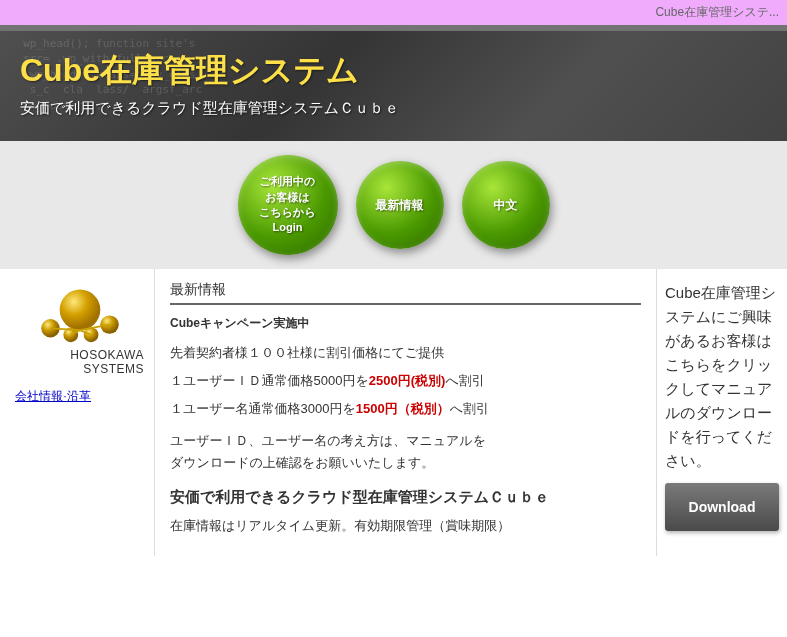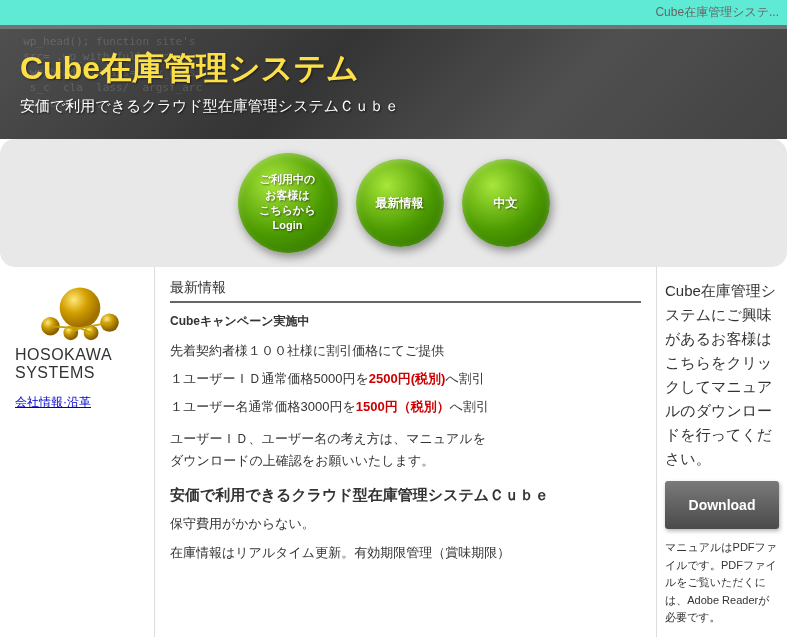--- a/index.html
+++ b/index.html
@@ -1,25 +1,25 @@
 <!DOCTYPE html>
 <html><head>
   <meta charset="utf-8">
   <style>
     * { margin: 0; padding: 0; box-sizing: border-box; }
     body { font-family: 'MS Gothic', 'Meiryo', sans-serif; font-size: 13px; background: #fff; width: 787px; min-height: 637px; overflow-x: hidden; }
 
     
     #top-bar {
-      background: #5eead4;
+      background: #f0abfc;
       text-align: right;
       padding: 4px 8px;
       font-size: 12px;
       color: #666;
-      border-bottom: 4px solid #737373;
+      border-bottom: 6px solid #737373;
     }
 
     
     #hero {
       position: relative;
       background: #3a3a3a;
       height: 110px;
       overflow: hidden;
     }
     #hero-bg {
@@ -58,21 +58,20 @@
     }
 
     
     #nav-bar {
       background: #e8e8e8;
       display: flex;
       align-items: center;
       justify-content: center;
       gap: 18px;
       padding: 14px 10px;
-      border-radius: 15px;
     }
     .nav-ball {
       width: 88px;
       height: 88px;
       border-radius: 50%;
       background: radial-gradient(circle at 35% 30%, #a8e63a, #4a9900 55%, #2d6600 100%);
       display: flex;
       align-items: center;
       justify-content: center;
       text-align: center;
@@ -109,23 +108,23 @@
       flex-direction: column;
       align-items: center;
       margin-bottom: 12px;
     }
     #logo-circles {
       width: 100px;
       height: 60px;
       margin-bottom: 4px;
     }
     #logo-text {
-      font-size: 16px;
-      color: #333;
-      text-align: left;
+      font-size: 12px;
+      color: #333;
+      text-align: right;
       letter-spacing: 0.5px;
     }
     #sidebar-link {
       color: #0000cc;
       font-size: 12px;
       cursor: pointer;
       text-decoration: underline;
       display: block;
       margin-top: 8px;
     }
@@ -278,27 +277,23 @@
       <span>１ユーザー名通常価格3000円を</span><span class="highlight-red">1500円（税別）</span><span>へ割引</span>
     </div>
 
     <div class="content-text" style="margin-top:10px;">
       ユーザーＩＤ、ユーザー名の考え方は、マニュアルを<br>
       ダウンロードの上確認をお願いいたします。
     </div>
 
     <div class="section-title-bold">安価で利用できるクラウド型在庫管理システムＣｕｂｅ</div>
 
-    <div class="content-text">保守費用がかからない。</div>
     <div class="content-text">在庫情報はリアルタイム更新。有効期限管理（賞味期限）</div>
   </div>
 
   <div id="right-sidebar">
     <div id="right-sidebar-text">
       Cube在庫管理システムにご興味があるお客様はこちらをクリックしてマニュアルのダウンロードを行ってください。
     </div>
     <button id="download-button">Download</button>
-    <div id="right-sidebar-text2">
-      マニュアルはPDFファイルです。PDFファイルをご覧いただくには、Adobe Readerが必要です。
-    </div>
   </div>
 
 </div>
 
 </body></html>

